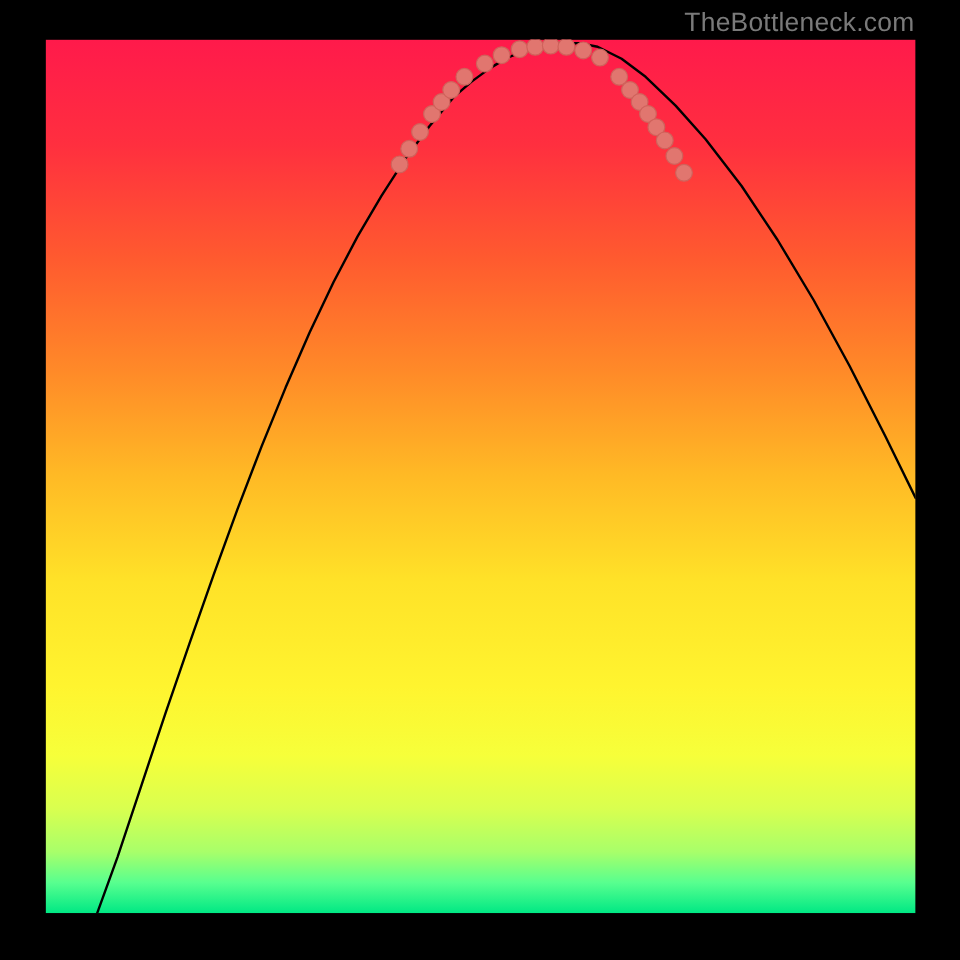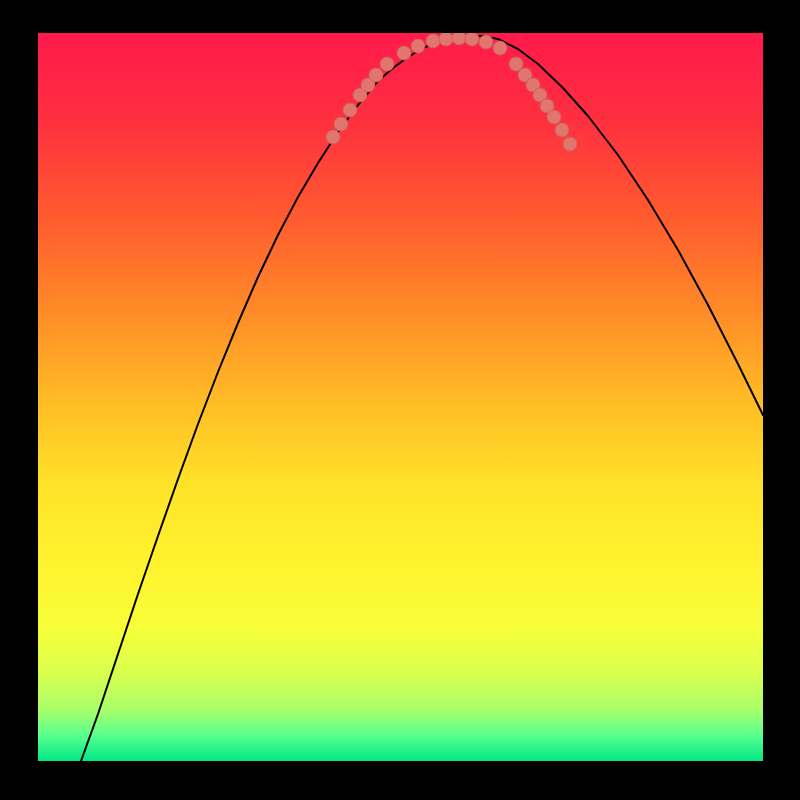--- a/index.html
+++ b/index.html
@@ -33,20 +33,21 @@
     color: #7a7a7a;
     font-size: 22px;
     letter-spacing: 0.2px;
     font-weight: 500;
   }
 </style>
 </head>
 <body>
 
 <div id="frame">
+  <div id="watermark">TheBottleneck.com</div>
   <svg id="plot" viewBox="0 0 725 728" preserveAspectRatio="none">
     <defs>
       <linearGradient id="bg-grad" x1="0" y1="0" x2="0" y2="1">
           <stop offset="0.00%" stop-color="#ff1a4b"></stop>
           <stop offset="12.00%" stop-color="#ff2f3f"></stop>
           <stop offset="25.00%" stop-color="#ff5a2f"></stop>
           <stop offset="38.00%" stop-color="#ff8a28"></stop>
           <stop offset="50.00%" stop-color="#ffba25"></stop>
           <stop offset="62.00%" stop-color="#ffe228"></stop>
           <stop offset="74.00%" stop-color="#fff42f"></stop>

